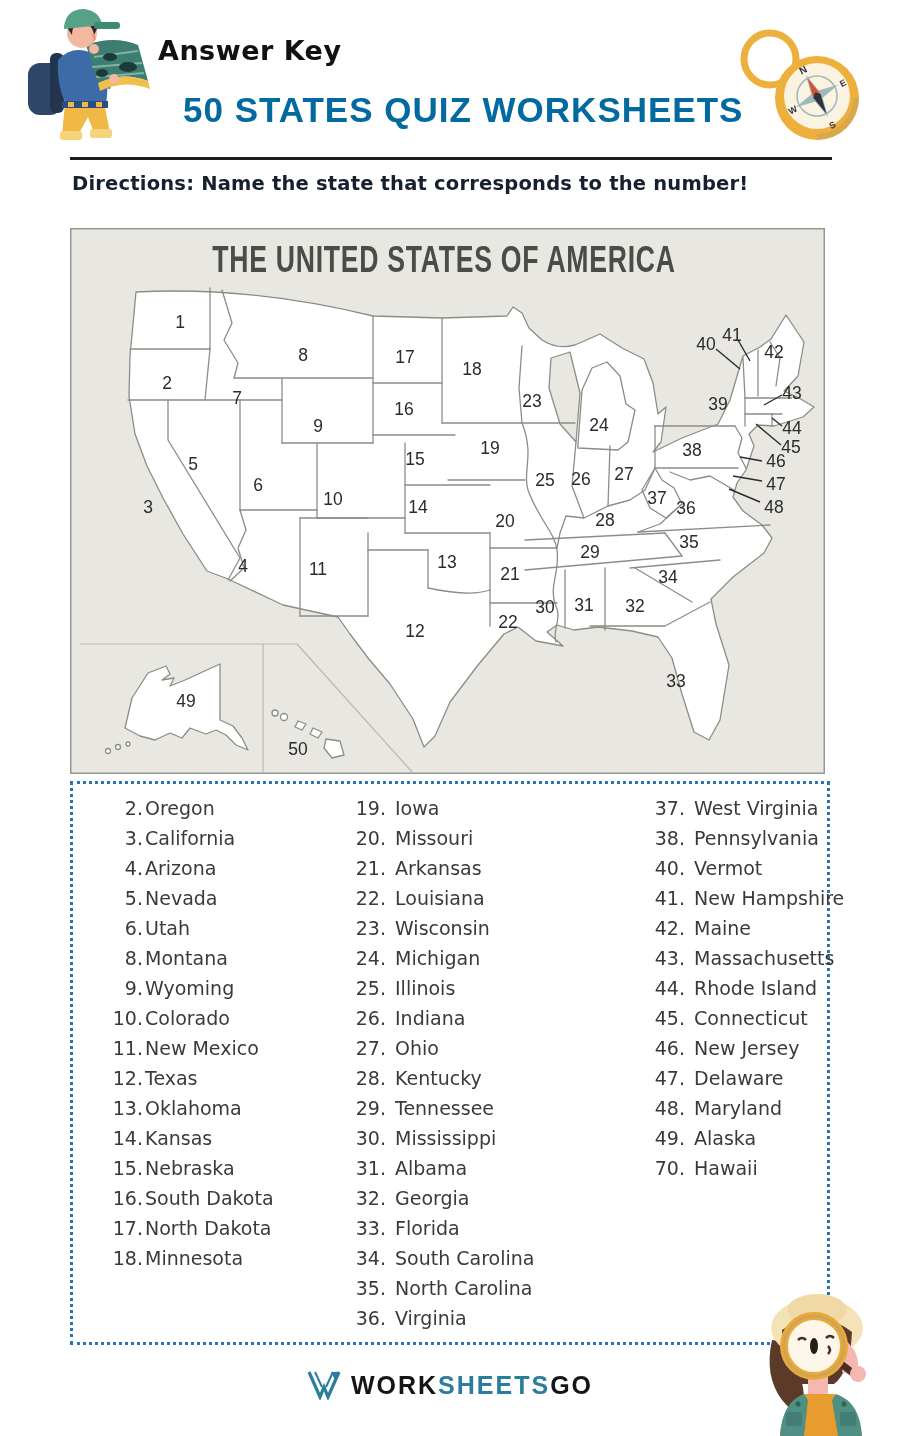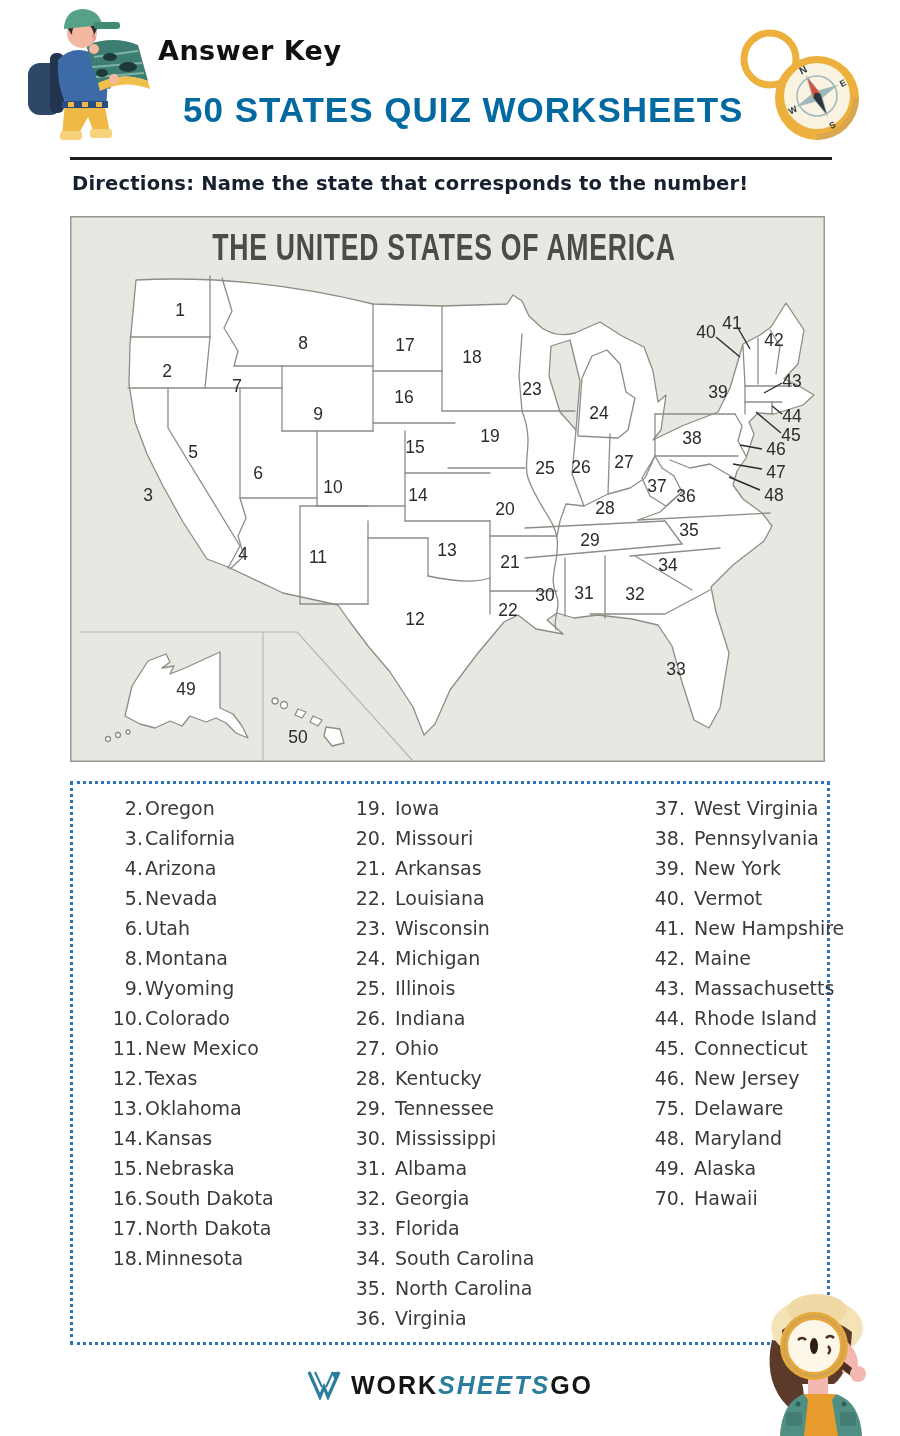--- a/index.html
+++ b/index.html
@@ -8,37 +8,37 @@
   .abs{position:absolute;}
 
   
   #answer-key{left:158px;top:35px;font-size:27px;font-weight:700;color:#111;letter-spacing:.5px;}
   #main-title{left:183px;top:90px;font-size:35px;font-weight:800;color:#0369a1;letter-spacing:1px;
               font-family:"Liberation Sans",sans-serif;}
   #rule{left:70px;top:157px;width:762px;height:3px;background:#1c1c1c;}
   #directions{left:72px;top:172px;font-size:19.5px;font-weight:700;color:#16202e;letter-spacing:.2px;}
 
   
-  #map-wrap{left:70px;top:216px;width:755px;height:546px;}
+  #map-wrap{left:70px;top:228px;width:755px;height:546px;}
   #map-wrap svg{display:block;}
 
   
   #answer-box{left:70px;top:781px;width:760px;height:564px;border:3px dotted #2e74b5;box-sizing:border-box;}
   .ans-col{position:absolute;top:9px;}
   .ans-row{height:30px;line-height:30px;font-size:19px;color:#3a3a3a;white-space:nowrap;}
   .ans-num{display:inline-block;text-align:right;}
   #col-1{left:28px;} #col-1 .ans-num{width:42px;margin-right:2px;}
   #col-2{left:275px;} #col-2 .ans-num{width:38px;margin-right:9px;}
   #col-3{left:530px;margin-left:44px;} #col-3 .ans-num{width:38px;margin-right:9px;}
 
   
   #footer-logo{left:0;top:1370px;width:900px;text-align:center;}
   #footer-logo .logo-inner{display:inline-flex;align-items:center;gap:10px;}
   .logo-text{font-size:25px;font-weight:800;letter-spacing:2px;font-family:"Liberation Sans",sans-serif;}
-  .lt-dark{color:#151515;} .lt-teal{color:#2a7d9c;font-style:italic;}
+  .lt-dark{color:#151515;} .lt-teal{color:#2a7d9c;}
 
   
   #boy-illustration{left:10px;top:5px;}
   #compass-illustration{left:735px;top:24px;}
   #girl-illustration{left:742px;top:1280px;}
 </style>
 </head>
 <body>
 
 <div id="page">
@@ -312,29 +312,28 @@
         <div class="ans-row"><span class="ans-num">31.</span><span>Albama</span></div>
         <div class="ans-row"><span class="ans-num">32.</span><span>Georgia</span></div>
         <div class="ans-row"><span class="ans-num">33.</span><span>Florida</span></div>
         <div class="ans-row"><span class="ans-num">34.</span><span>South Carolina</span></div>
         <div class="ans-row"><span class="ans-num">35.</span><span>North Carolina</span></div>
         <div class="ans-row"><span class="ans-num">36.</span><span>Virginia</span></div>
       </div>
     <div class="ans-col" id="col-3">
         <div class="ans-row"><span class="ans-num">37.</span><span>West Virginia</span></div>
         <div class="ans-row"><span class="ans-num">38.</span><span>Pennsylvania</span></div>
-        <div class="ans-row"><span class="ans-num">39.</span><span>New York</span></div>
         <div class="ans-row"><span class="ans-num">40.</span><span>Vermot</span></div>
         <div class="ans-row"><span class="ans-num">41.</span><span>New Hampshire</span></div>
         <div class="ans-row"><span class="ans-num">42.</span><span>Maine</span></div>
         <div class="ans-row"><span class="ans-num">43.</span><span>Massachusetts</span></div>
         <div class="ans-row"><span class="ans-num">44.</span><span>Rhode Island</span></div>
         <div class="ans-row"><span class="ans-num">45.</span><span>Connecticut</span></div>
         <div class="ans-row"><span class="ans-num">46.</span><span>New Jersey</span></div>
-        <div class="ans-row"><span class="ans-num">75.</span><span>Delaware</span></div>
+        <div class="ans-row"><span class="ans-num">47.</span><span>Delaware</span></div>
         <div class="ans-row"><span class="ans-num">48.</span><span>Maryland</span></div>
         <div class="ans-row"><span class="ans-num">49.</span><span>Alaska</span></div>
         <div class="ans-row"><span class="ans-num">70.</span><span>Hawaii</span></div>
       </div>
   </div>
 
   <div class="abs" id="footer-logo">
     <span class="logo-inner">
       <svg width="34" height="30" viewBox="0 0 34 30">
         <path d="M2,2 L13,27 L17,17 L21,27 L32,2" fill="none" stroke="#2a7d9c" stroke-width="3.2" stroke-linejoin="miter"></path>

